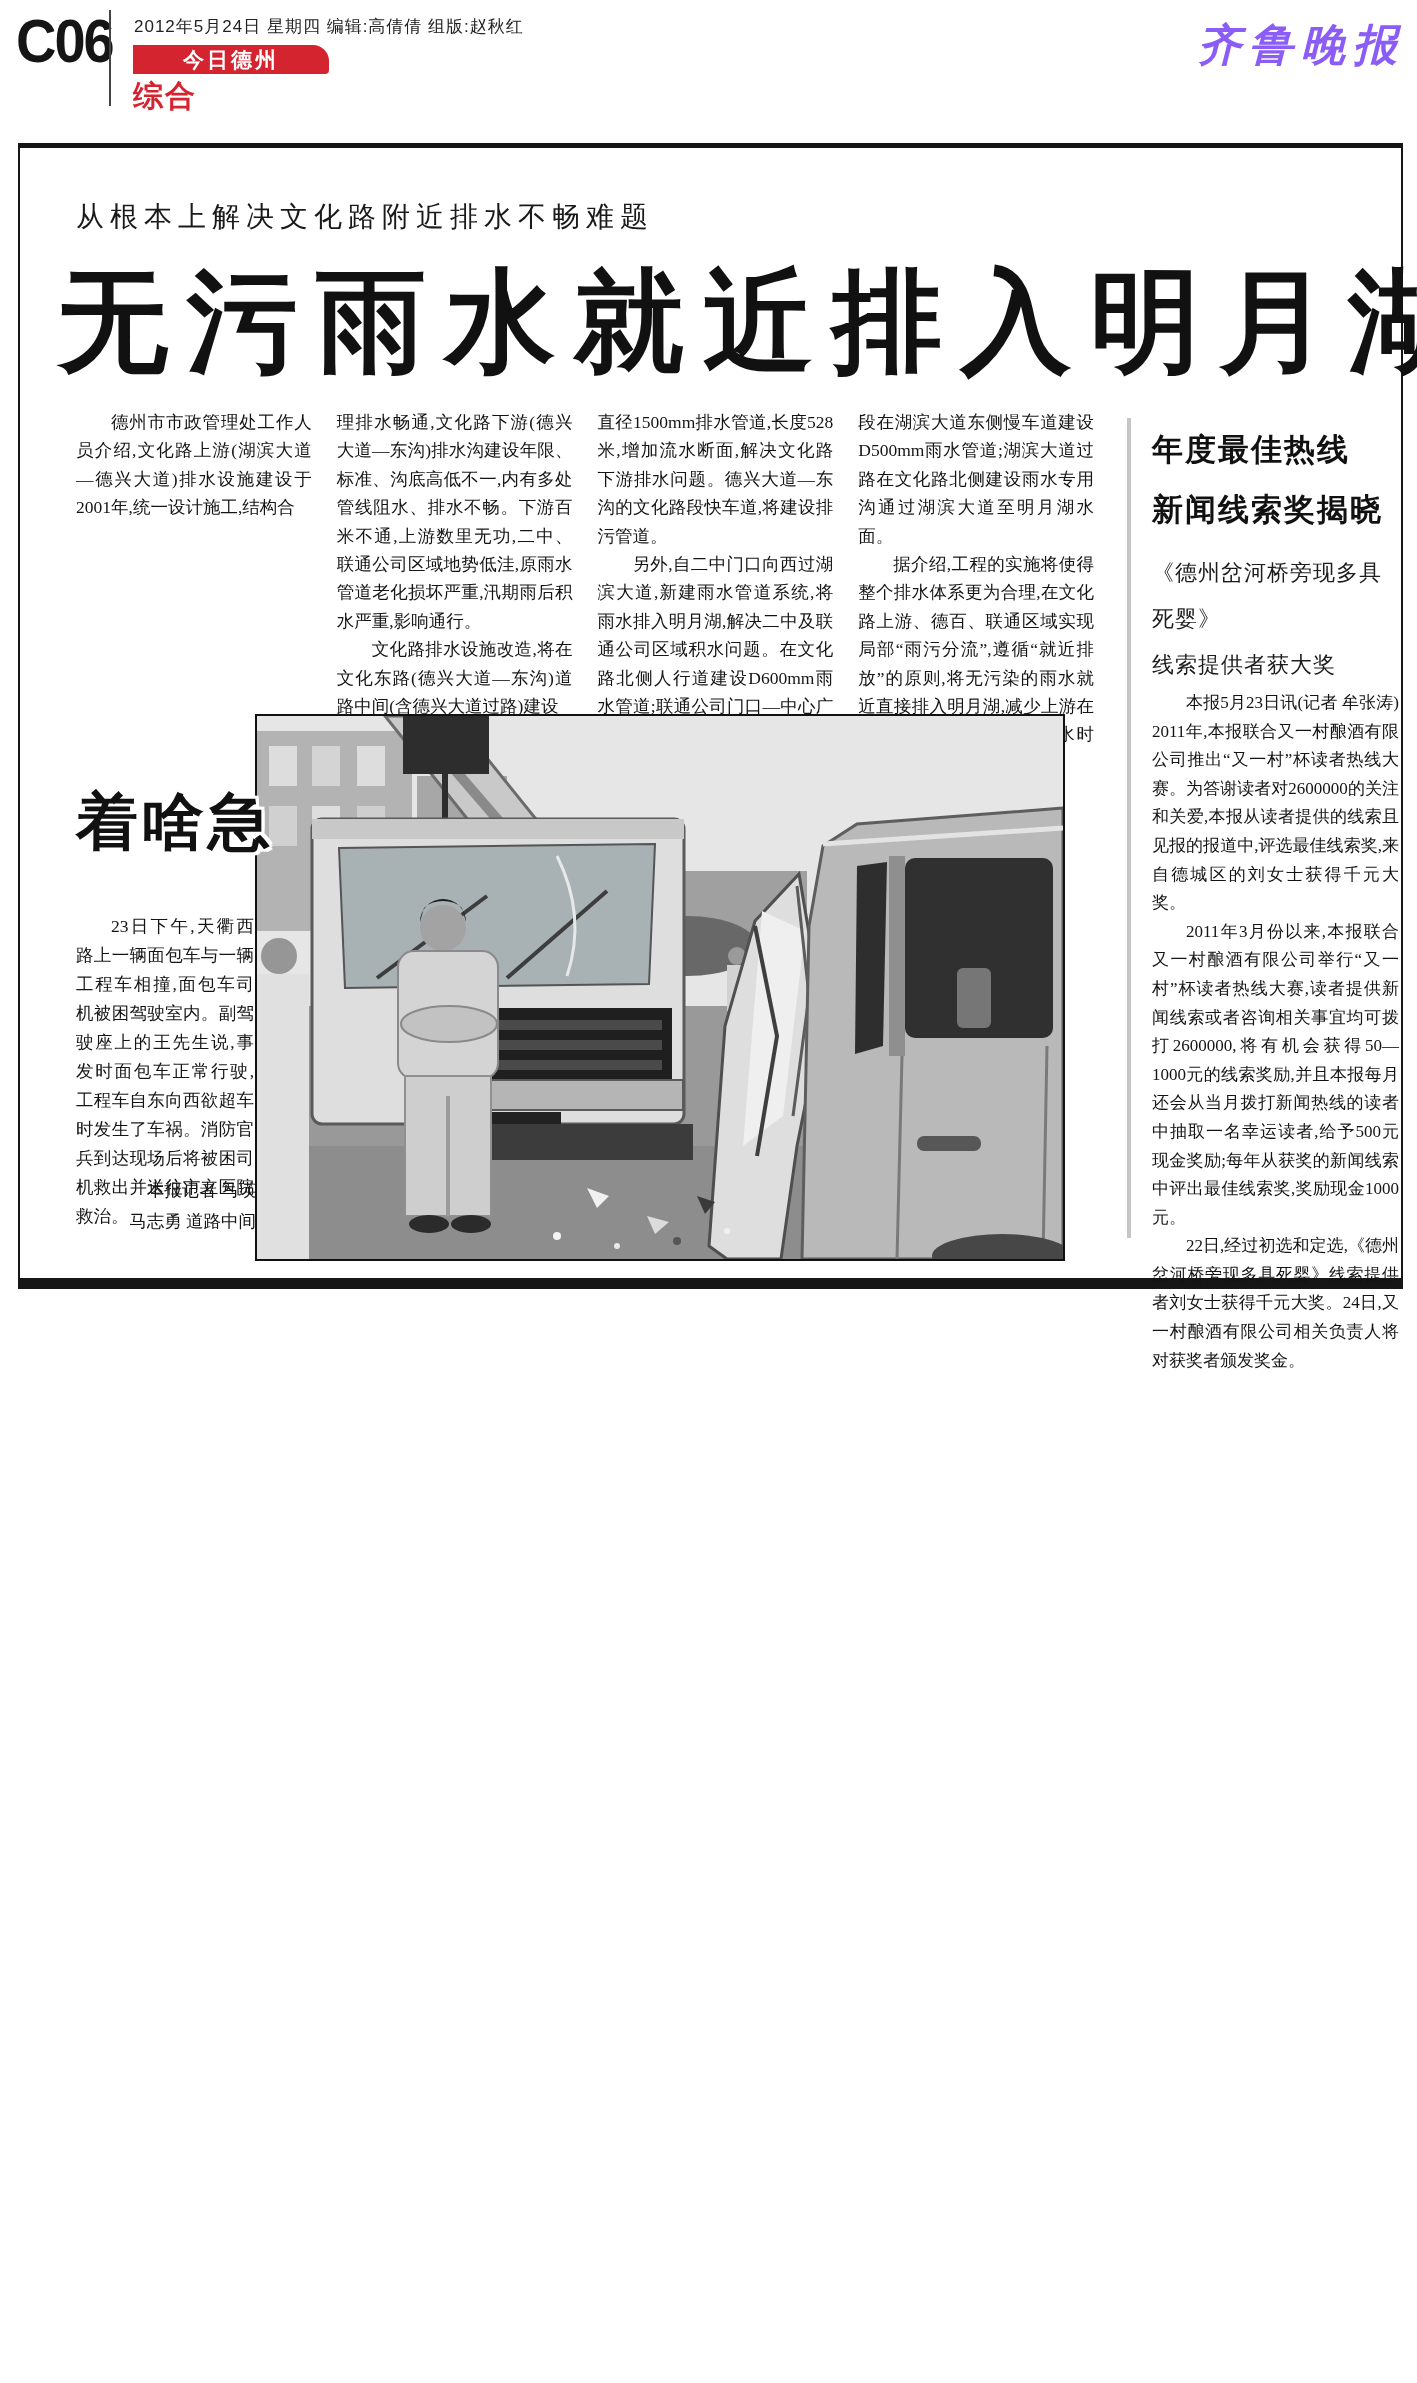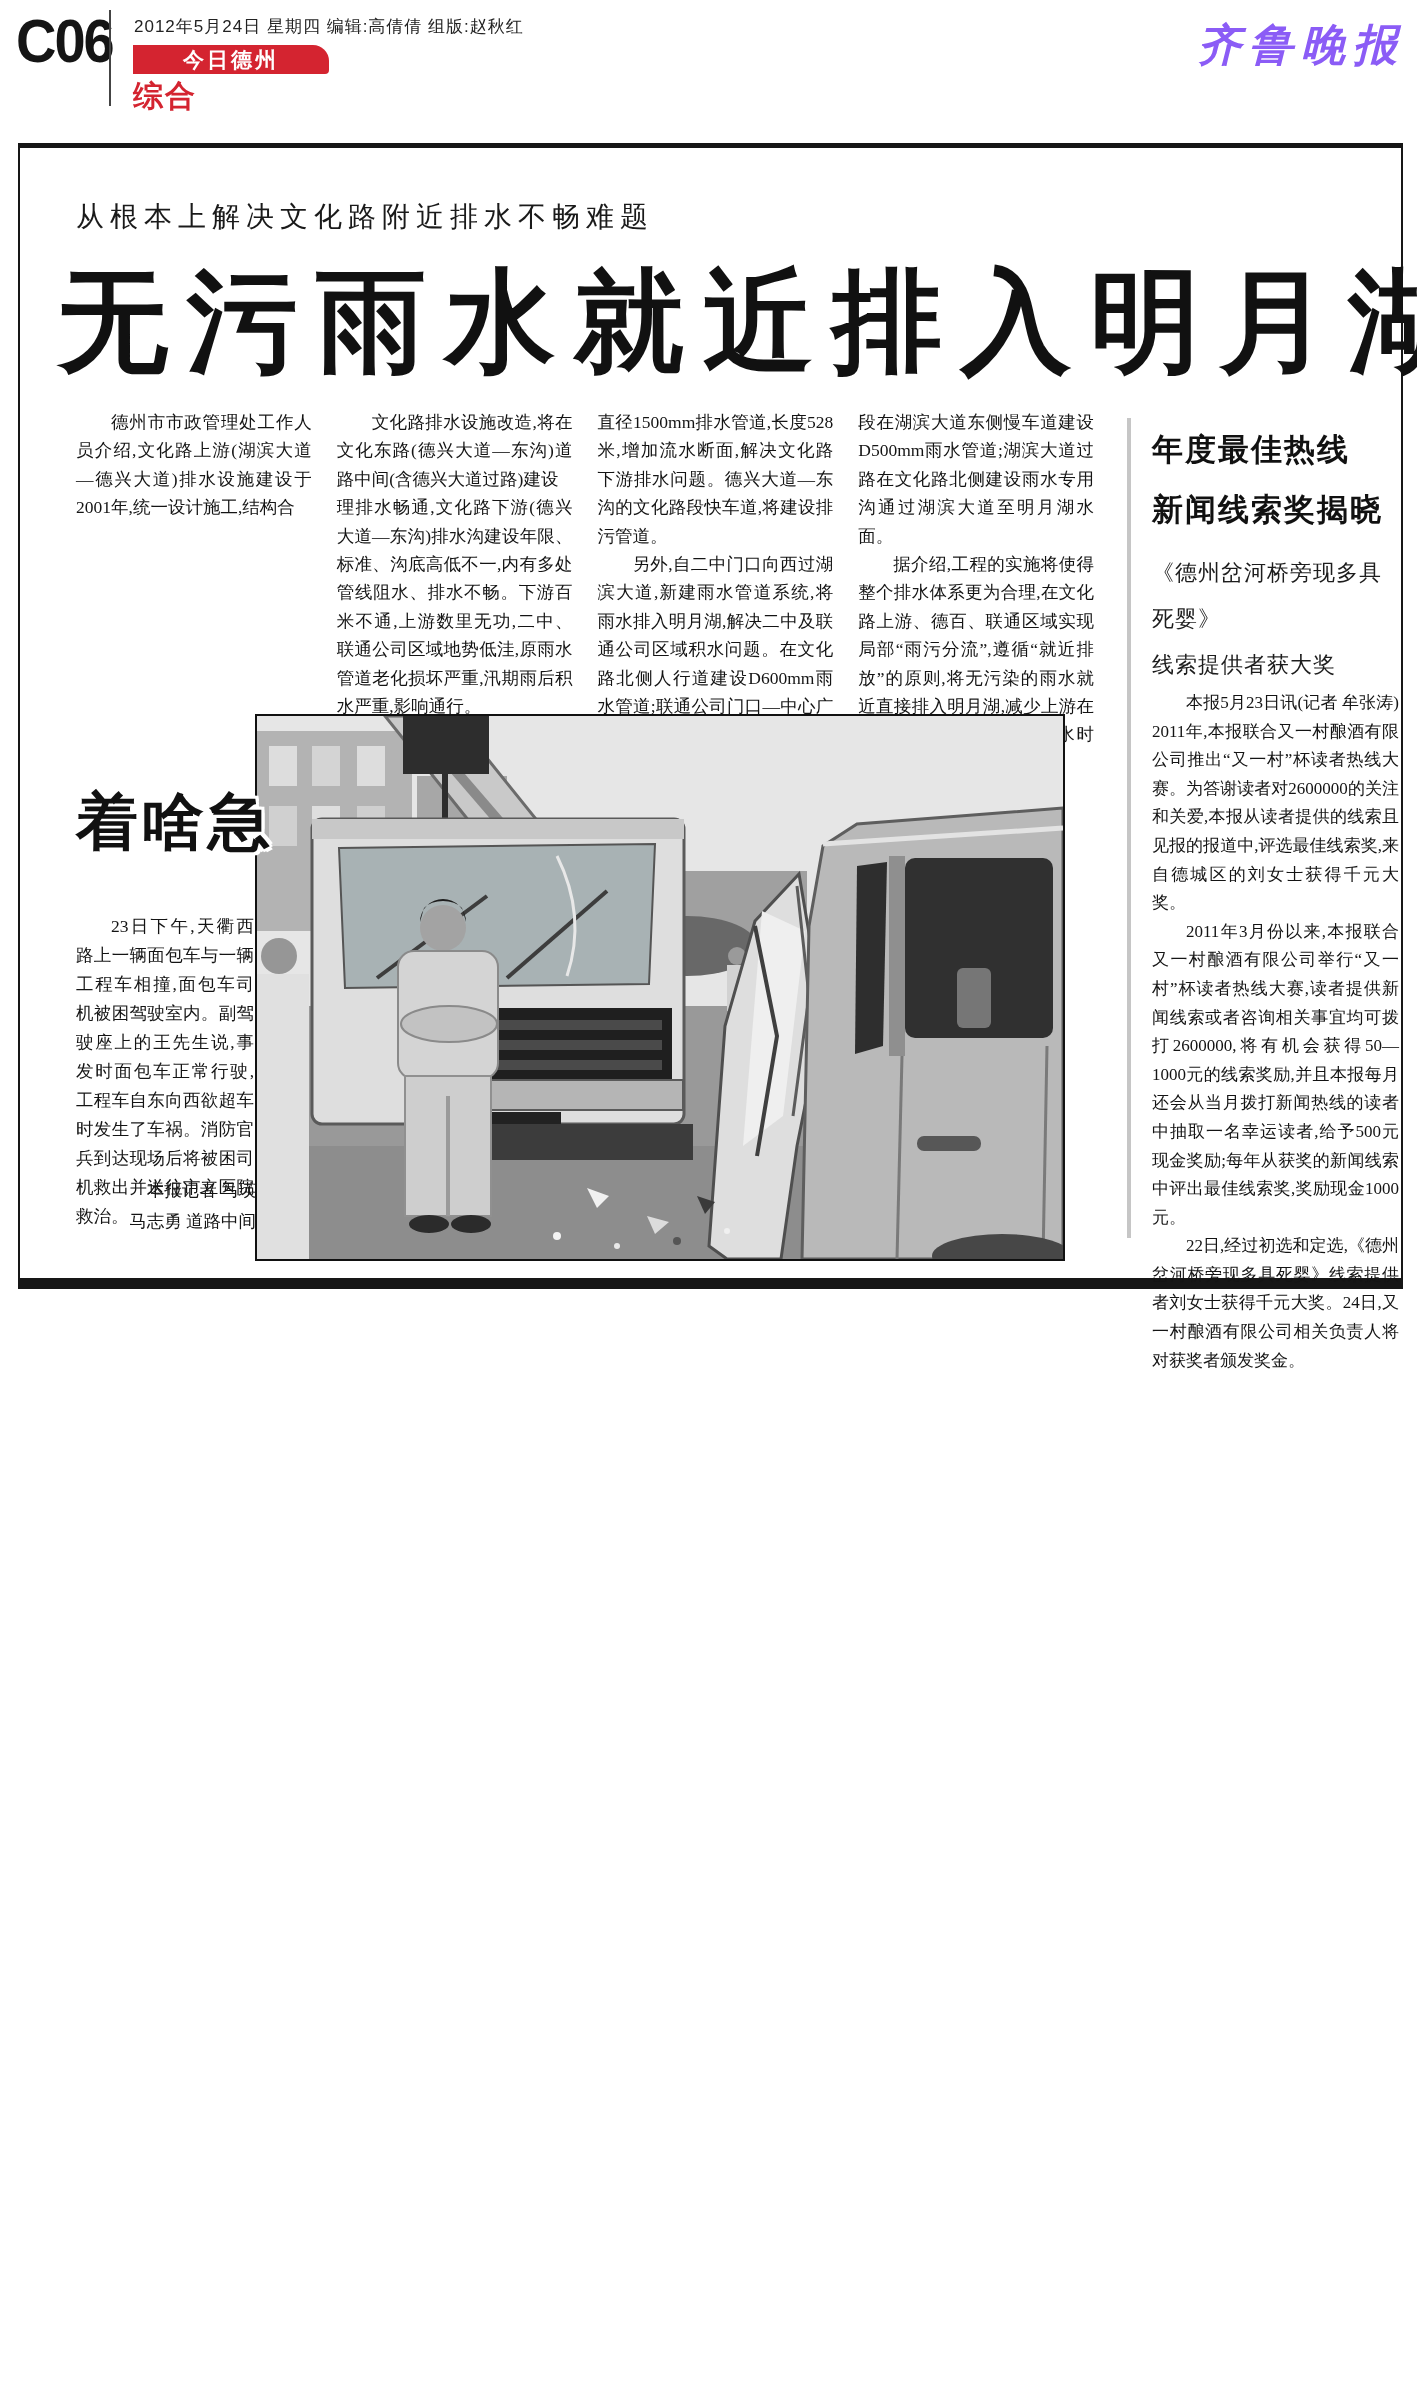--- a/index.html
+++ b/index.html
@@ -77,22 +77,22 @@
   <div class="rule-right"></div>
   <div class="rule-bottom"></div>
 
   <div class="kicker">从根本上解决文化路附近排水不畅难题</div>
   <div class="headline sans">无污雨水就近排入明月湖</div>
   <div class="columns">
       <div class="col">
         <p class="para ind">德州市市政管理处工作人员介绍,文化路上游(湖滨大道—德兴大道)排水设施建设于2001年,统一设计施工,结构合</p>
       </div>
       <div class="col">
+        <p class="para">理排水畅通,文化路下游(德兴大道—东沟)排水沟建设年限、标准、沟底高低不一,内有多处管线阻水、排水不畅。下游百米不通,上游数里无功,二中、联通公司区域地势低洼,原雨水管道老化损坏严重,汛期雨后积水严重,影响通行。</p>
         <p class="para ind">文化路排水设施改造,将在文化东路(德兴大道—东沟)道路中间(含德兴大道过路)建设</p>
-        <p class="para">理排水畅通,文化路下游(德兴大道—东沟)排水沟建设年限、标准、沟底高低不一,内有多处管线阻水、排水不畅。下游百米不通,上游数里无功,二中、联通公司区域地势低洼,原雨水管道老化损坏严重,汛期雨后积水严重,影响通行。</p>
       </div>
       <div class="col">
         <p class="para">直径1500mm排水管道,长度528米,增加流水断面,解决文化路下游排水问题。德兴大道—东沟的文化路段快车道,将建设排污管道。</p>
         <p class="para ind">另外,自二中门口向西过湖滨大道,新建雨水管道系统,将雨水排入明月湖,解决二中及联通公司区域积水问题。在文化路北侧人行道建设D600mm雨水管道;联通公司门口—中心广场路</p>
       </div>
       <div class="col">
         <p class="para">段在湖滨大道东侧慢车道建设D500mm雨水管道;湖滨大道过路在文化路北侧建设雨水专用沟通过湖滨大道至明月湖水面。</p>
         <p class="para ind">据介绍,工程的实施将使得整个排水体系更为合理,在文化路上游、德百、联通区域实现局部“雨污分流”,遵循“就近排放”的原则,将无污染的雨水就近直接排入明月湖,减少上游在雨季的积水面积,缩短积水时间。</p>
       </div>
     </div>

